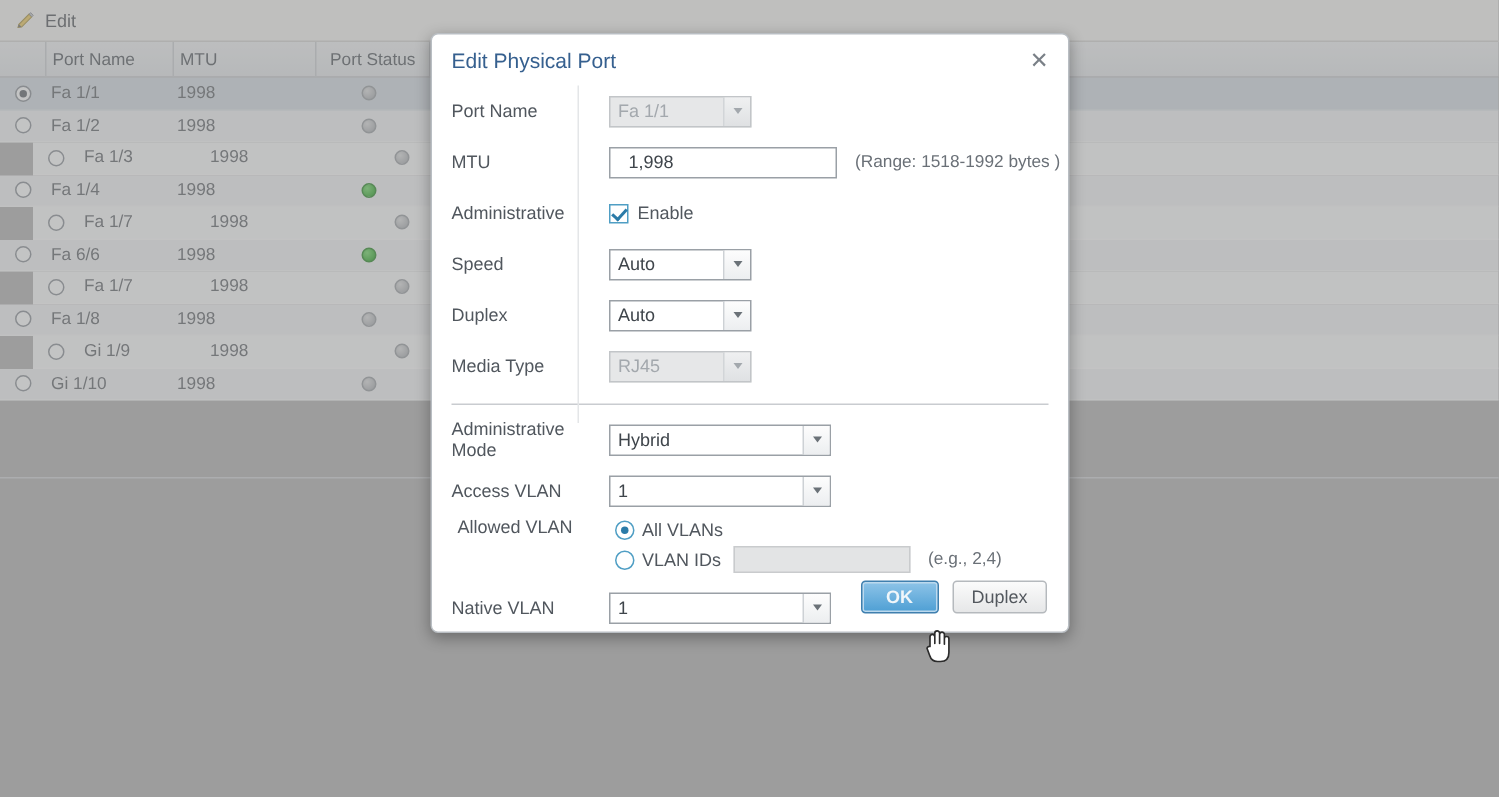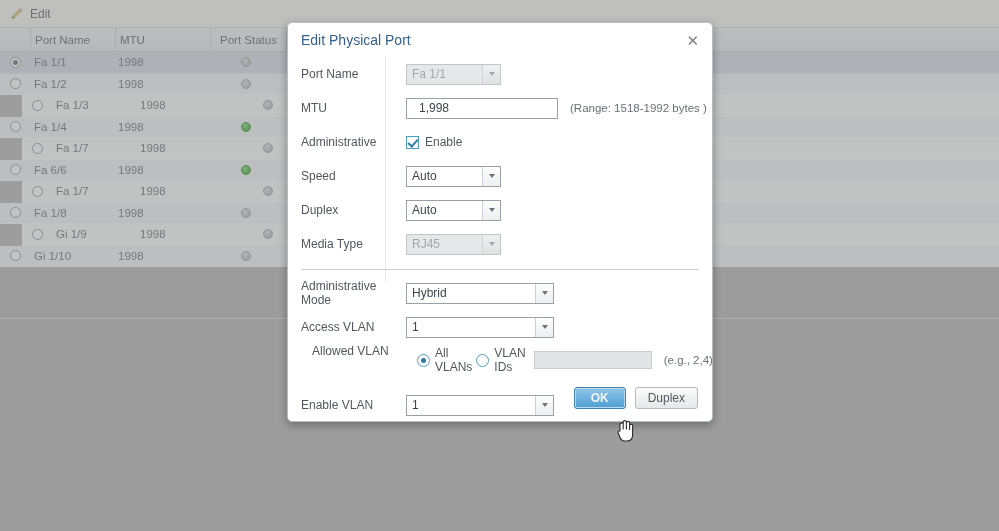--- a/index.html
+++ b/index.html
@@ -319,25 +319,25 @@
   .section-rule {
     height: 1px;
     background: #c9ccd0;
     margin: 8px 13px 6px 13px;
   }
 
   
   .allowed-block {
     display: flex;
     align-items: flex-start;
-    padding-left: 24px;
+    padding-left: 17px;
     box-sizing: border-box;
     height: 44px;
   }
-  .allowed-rows { display: flex; flex-direction: row; gap: 4px; padding-top: 2px;}
+  .allowed-rows { display: flex; flex-direction: column; gap: 4px; padding-top: 2px;}
   .allowed-line { display: flex; align-items: center; }
   .vlanid-input {
     width: 118px;
     height: 18px;
     margin-left: 8px;
     background: #e3e4e5;
     border: 1px solid #c9cbcd;
     box-sizing: border-box;
   }
 
@@ -680,21 +680,21 @@
         <div class="allowed-line">
           <span class="rbox"></span>
           <span class="rbox-label">VLAN IDs</span>
           <input class="vlanid-input" type="text" disabled="" value="" style="">
           <span class="hint">(e.g., 2,4)</span>
         </div>
       </div>
     </div>
 
     <div class="frow">
-      <div class="flabel">Enable VLAN</div>
+      <div class="flabel">Native VLAN</div>
       <div class="fctl">
         <div class="selbox vlan">
           <span class="selval">1</span>
           <span class="arrowbtn">
               <span class="caret"></span>
             </span>
         </div>
       </div>
     </div>
   </div>

